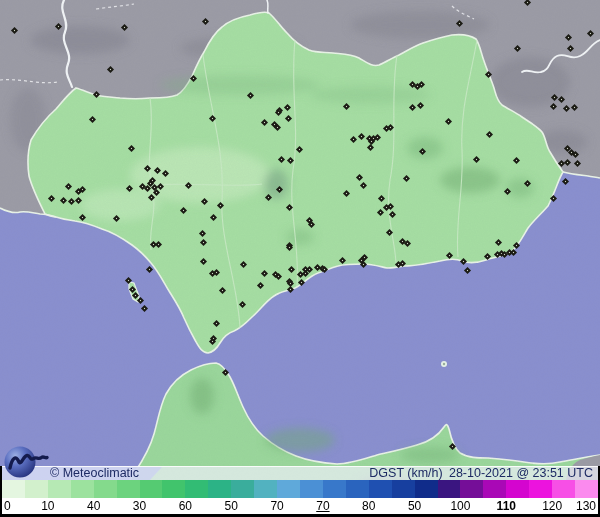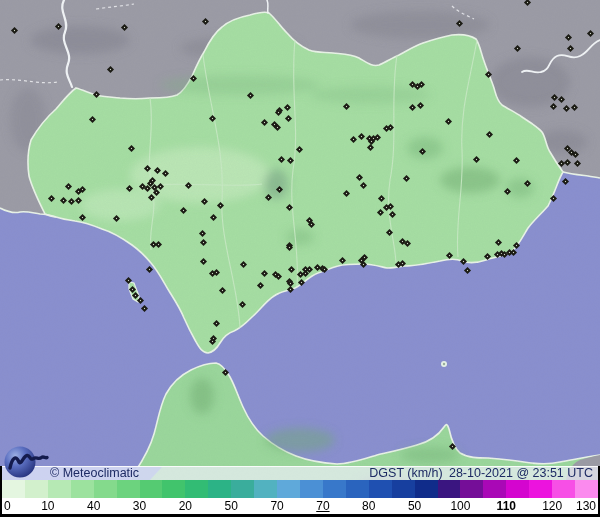--- a/index.html
+++ b/index.html
@@ -382,21 +382,21 @@
         <div class="grad-block" style="background: rgb(212, 5, 207);"></div>
         <div class="grad-block" style="background: rgb(236, 19, 222);"></div>
         <div class="grad-block" style="background: rgb(247, 79, 230);"></div>
         <div class="grad-block" style="background: rgb(251, 138, 238);"></div>
       </div>
     <div id="ticks-bar">
         <span class="tick" style="left: 2px;">0</span>
         <span class="tick" style="left: 7.69231%; transform: translateX(-50%);">10</span>
         <span class="tick" style="left: 15.3846%; transform: translateX(-50%);">40</span>
         <span class="tick" style="left: 23.0769%; transform: translateX(-50%);">30</span>
-        <span class="tick" style="left: 30.7692%; transform: translateX(-50%);">20</span>
+        <span class="tick" style="left: 30.7692%; transform: translateX(-50%);">60</span>
         <span class="tick" style="left: 38.4615%; transform: translateX(-50%);">50</span>
         <span class="tick" style="left: 46.1538%; transform: translateX(-50%);">70</span>
         <span class="tick" style="left: 53.8462%; transform: translateX(-50%); text-decoration: underline;">70</span>
         <span class="tick" style="left: 61.5385%; transform: translateX(-50%);">80</span>
         <span class="tick" style="left: 69.2308%; transform: translateX(-50%);">50</span>
         <span class="tick" style="left: 76.9231%; transform: translateX(-50%);">100</span>
         <span class="tick" style="left: 84.6154%; transform: translateX(-50%); font-weight: bold;">110</span>
         <span class="tick" style="left: 92.3077%; transform: translateX(-50%);">120</span>
         <span class="tick" style="right: 2px;">130</span>
       </div>

